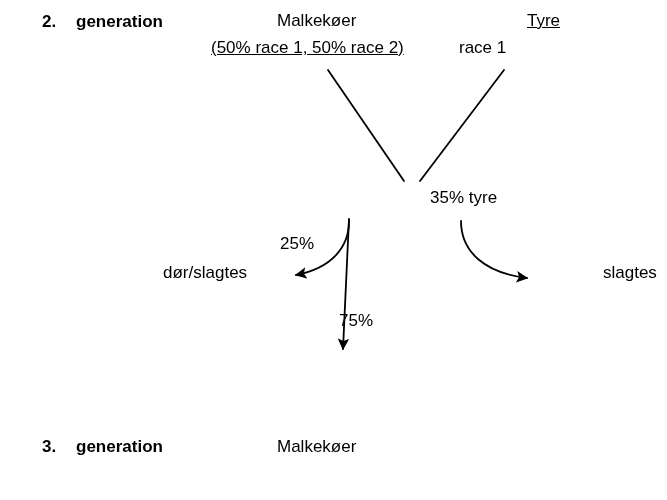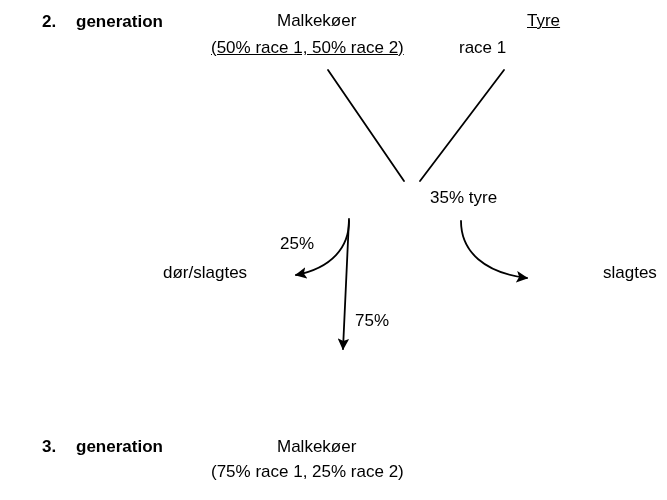--- a/index.html
+++ b/index.html
@@ -40,21 +40,21 @@
   #gen2-label    { left: 76px;  top: 12px; }
   #gen2-dam      { left: 277px; top: 11px; }
   #gen2-sire     { left: 527px; top: 11px; text-decoration: underline; }
   #gen2-dam-race { left: 211px; top: 38px; text-decoration: underline; }
   #gen2-sire-race{ left: 459px; top: 38px; }
   
   #offspring-heifers { left: 324px; top: 188px; }
   #offspring-bulls   { left: 430px; top: 188px; }
   
   #pct-25        { left: 280px; top: 234px; }
-  #pct-75        { left: 355px; top: 311px; text-align: center; }
+  #pct-75        { left: 339px; top: 311px; text-align: center; }
   #outcome-cull  { left: 163px; top: 263px; }
   #outcome-slaughter { left: 555px; top: 263px; margin-left: 48px; }
   
   #gen3-number   { left: 42px;  top: 437px; }
   #gen3-label    { left: 76px;  top: 437px; }
   #gen3-dam      { left: 277px; top: 437px; }
   #gen3-dam-race { left: 211px; top: 462px; }
 </style>
 </head>
 <body>
@@ -88,15 +88,14 @@
   <div class="txt" id="offspring-bulls">35% tyre</div>
 
   <div class="txt" id="pct-25">25%</div>
   <div class="txt" id="pct-75">75%</div>
   <div class="txt" id="outcome-cull">dør/slagtes</div>
   <div class="txt" id="outcome-slaughter">slagtes</div>
 
   <div class="txt bold" id="gen3-number">3.</div>
   <div class="txt bold" id="gen3-label">generation</div>
   <div class="txt" id="gen3-dam">Malkekøer</div>
-  <div class="txt" id="gen3-dam-race">(75% race 1, 25% race 2)</div>
 
 </div>
 
 </body></html>

